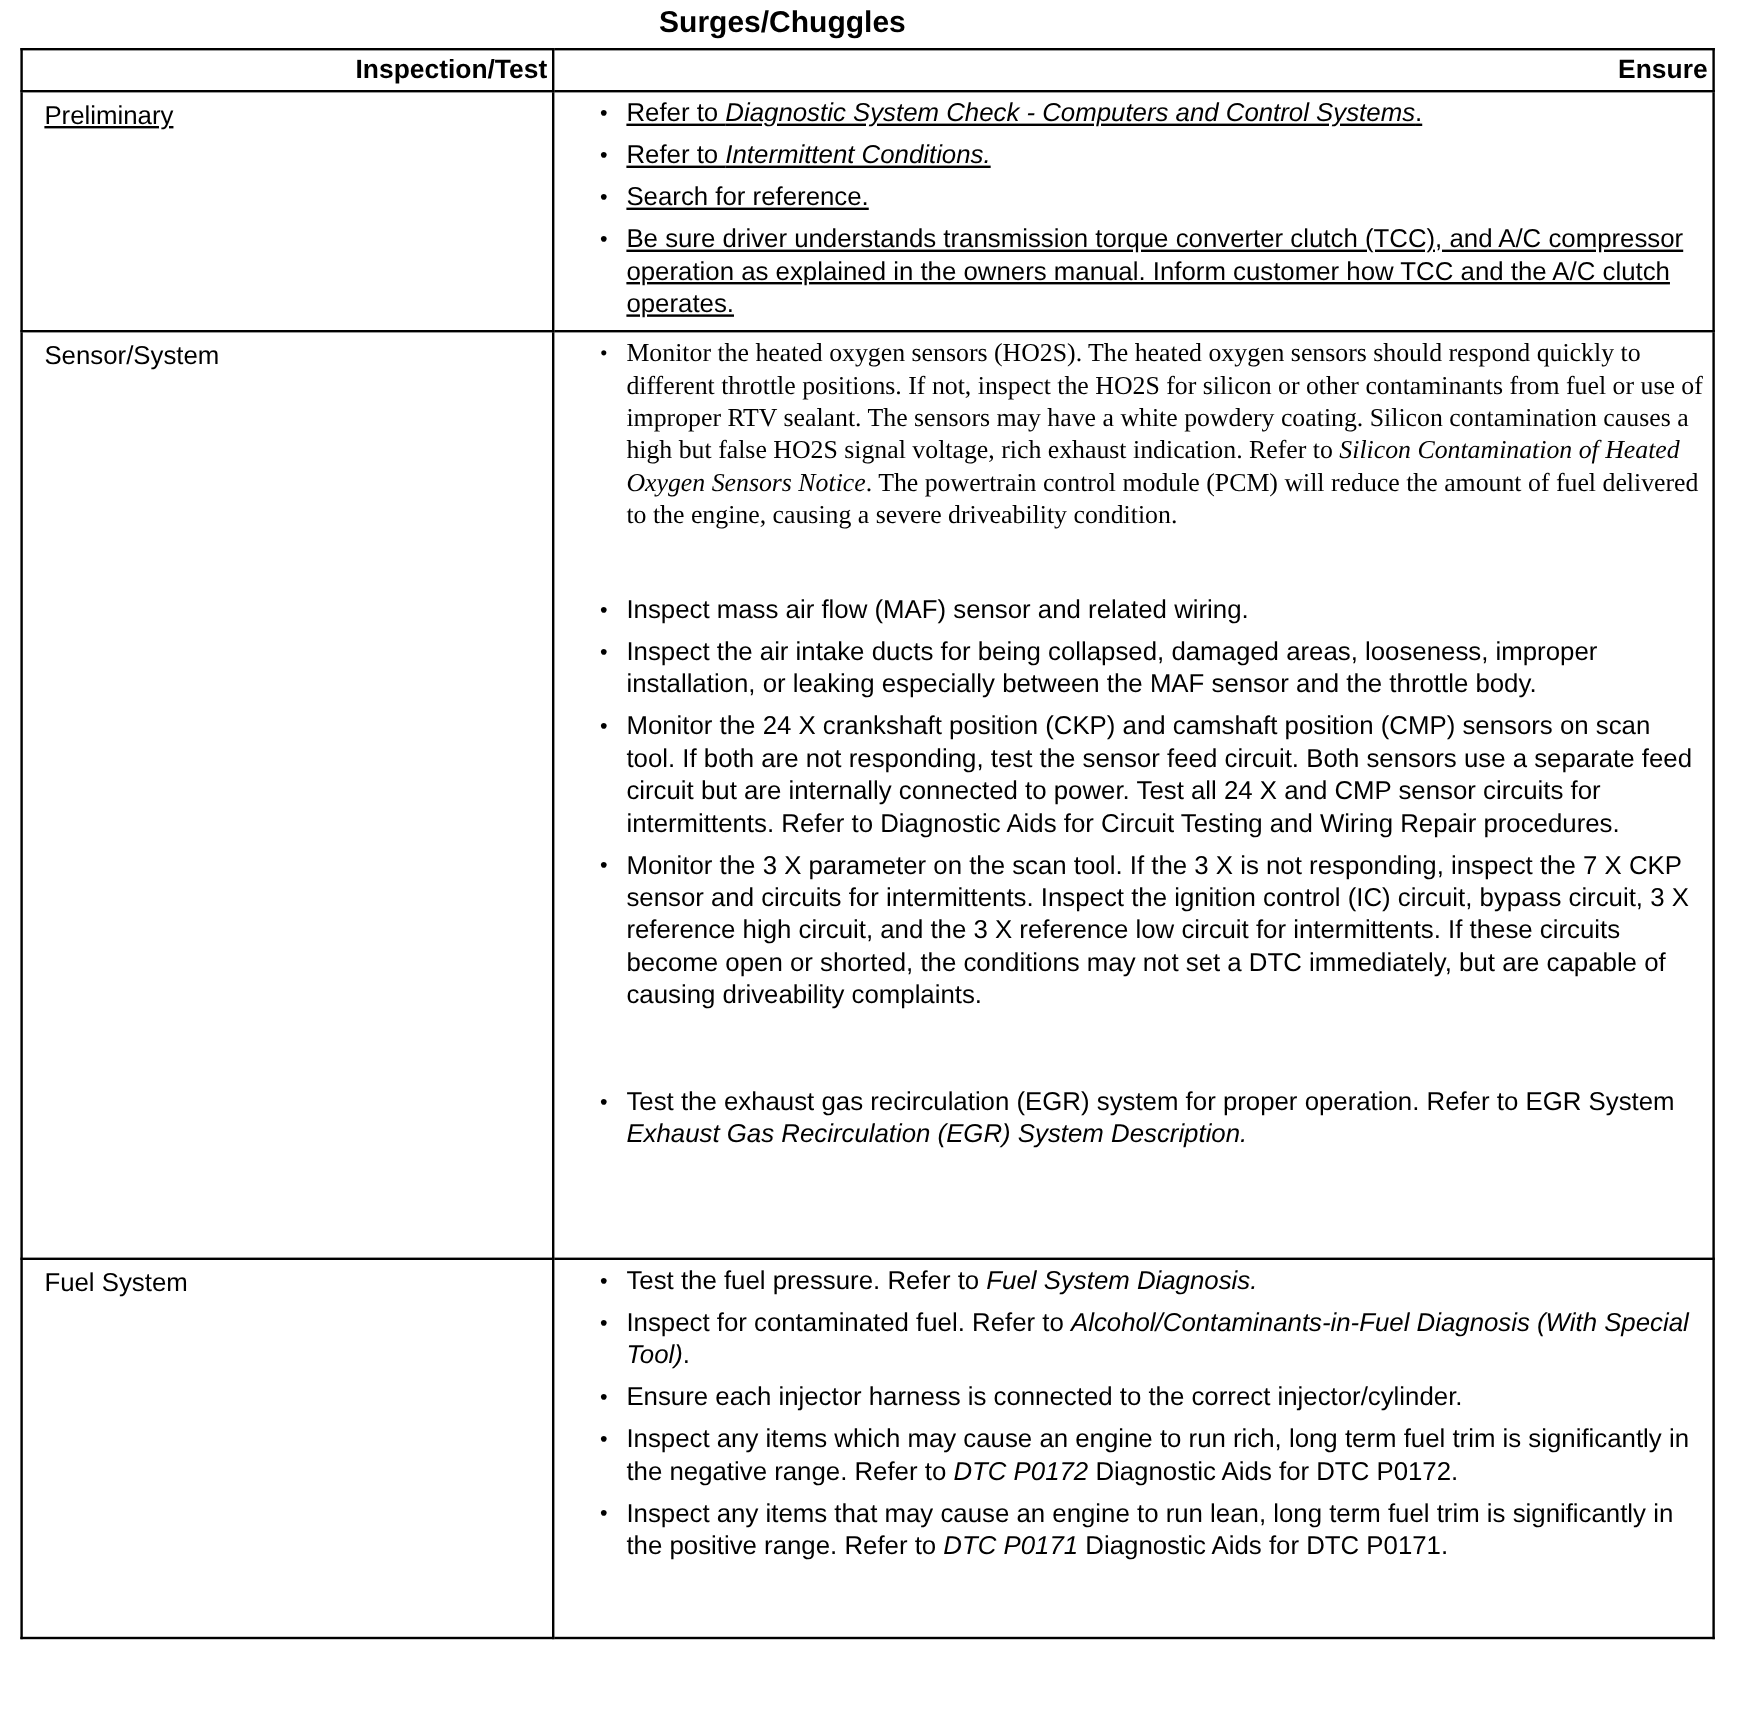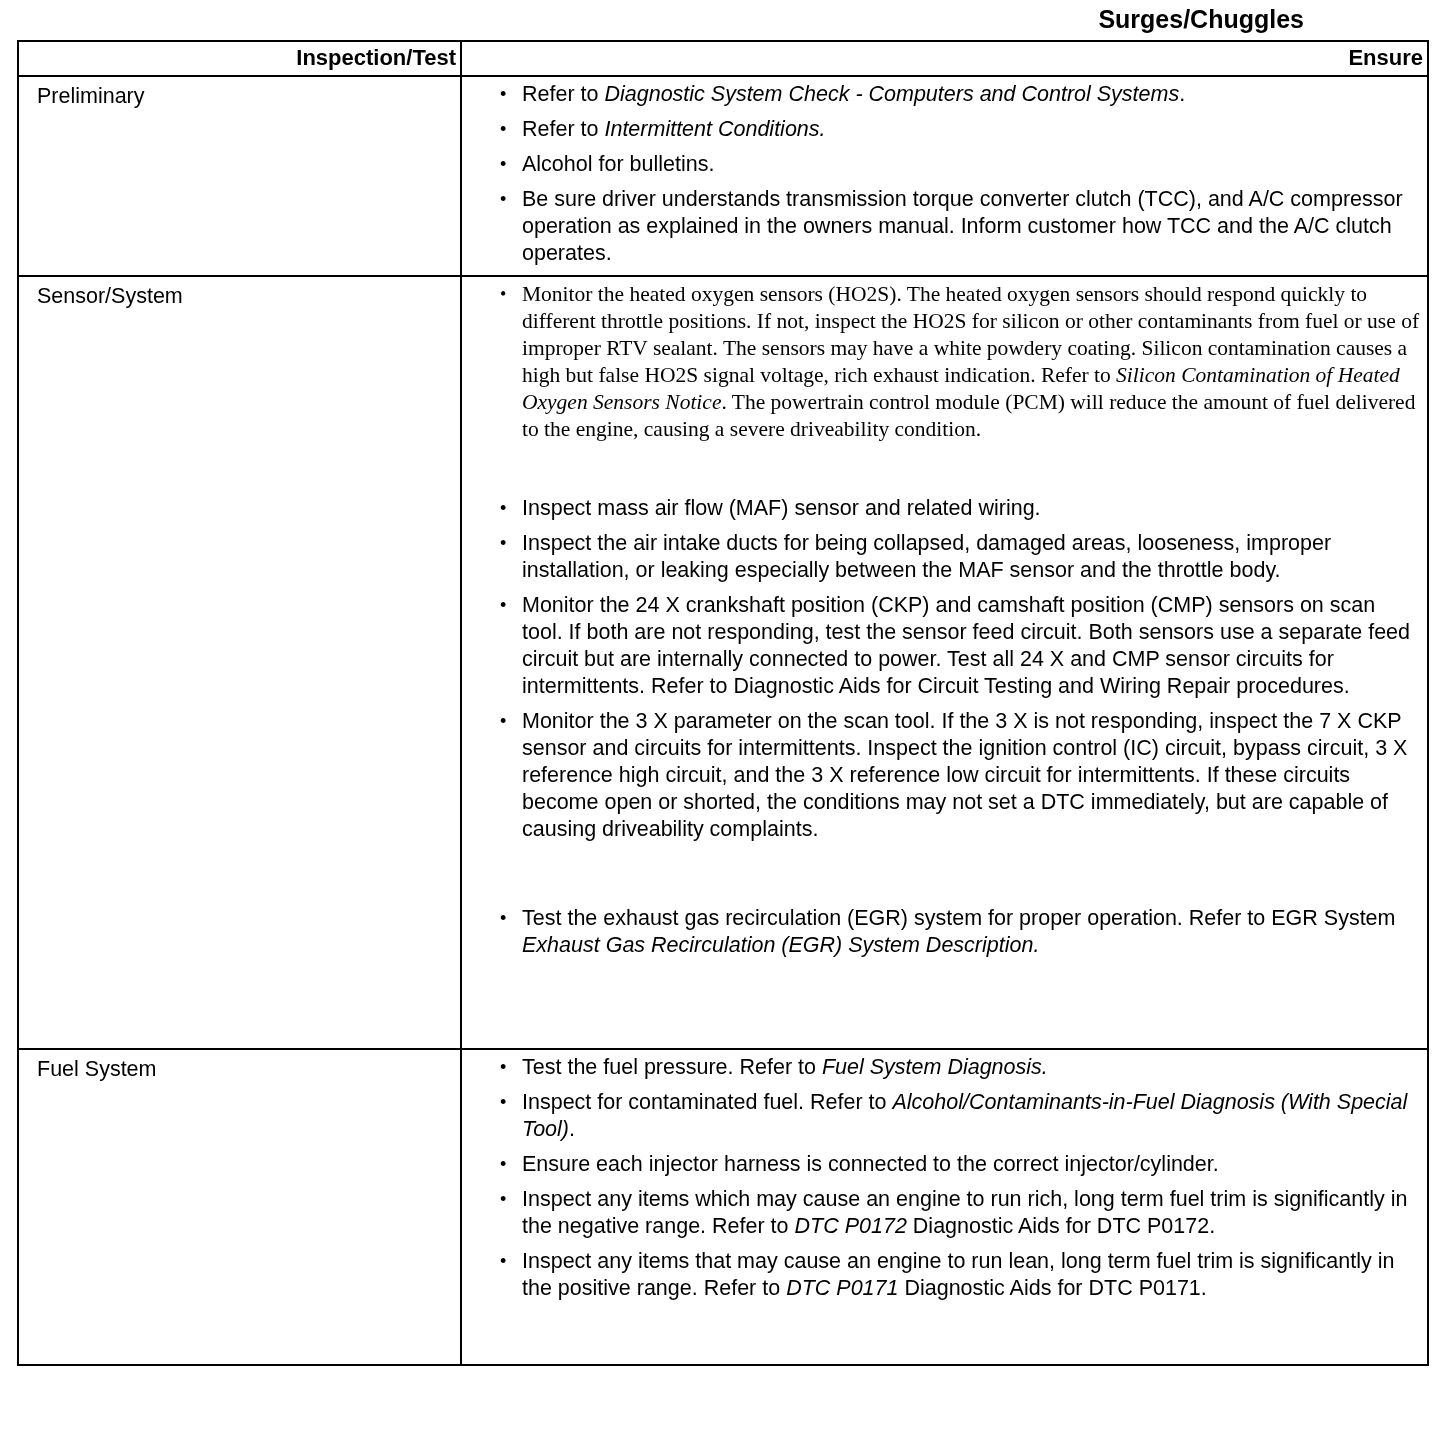--- a/index.html
+++ b/index.html
@@ -1,32 +1,32 @@
 <!DOCTYPE html>
 <html><head>
   <meta charset="utf-8">
   <style>
     html, body { margin:0; padding:0; background:#ffffff; }
     body { width:1456px; height:1442px; position:relative; font-family:"Liberation Sans", sans-serif; color:#000; }
-    .title { position:absolute; left:0; top:2px; width:1304px; text-align:right; font-weight:bold; font-size:25px; line-height:34px; }
+    .title { position:absolute; left:0; top:2px; width:1304px; text-align:center; font-weight:bold; font-size:25px; line-height:34px; }
     table.doc { position:absolute; left:17px; top:40px; width:1410px; border-collapse:collapse; table-layout:fixed; font-size:21.5px; line-height:27px; }
     table.doc col.c1 { width:443px; }
     table.doc col.c2 { width:967px; }
     table.doc th, table.doc td { border:2px solid #000; vertical-align:top; }
     table.doc th { font-weight:bold; text-align:right; font-size:22px; height:31px; padding:2px 4px 0 4px; }
     td.def { padding:3px 18px 2px 18px; }
     td.label { padding:6px 18px 0 18px; }
     td.actions { padding:4px 6px 0 38px; }
     ul.bullets { list-style:none; margin:0; padding:0; }
     ul.bullets li { position:relative; padding-left:22px; margin-bottom:8px; }
     ul.bullets li::before { content:"•"; position:absolute; left:0; top:0; font-size:18px; }
     ul.bullets li.gap-after { margin-bottom:52px;font-family:Liberation Serif, serif; }
     ul.bullets li.gap-after-big { margin-bottom:62px; }
     em { font-style:italic; }
-    tr.row-prelim td { height:189px; }
+    tr.row-prelim td { height:189px;text-decoration:underline; }
     tr.row-sensor td { height:765px; }
     tr.row-fuel td { height:308px; }
   </style>
 </head>
 <body>
 
 <div class="title">Surges/Chuggles</div>
 
 <table class="doc">
   <colgroup>
@@ -40,21 +40,21 @@
     </tr>
   </thead>
   <tbody>
 
     <tr class="row-prelim">
       <td class="label">Preliminary</td>
       <td class="actions">
         <ul class="bullets">
           <li><span>Refer to </span><em>Diagnostic System Check - Computers and Control Systems</em><span>.</span></li>
           <li><span>Refer to </span><em>Intermittent Conditions.</em><span></span></li>
-          <li><span>Alcohol for bulletins.</span></li>
+          <li><span>Search for reference.</span></li>
           <li><span>Be sure driver understands transmission torque converter clutch (TCC), and A/C compressor operation as explained in the owners manual. Inform customer how TCC and the A/C clutch operates.</span></li>
         </ul>
       </td>
     </tr>
 
     <tr class="row-sensor">
       <td class="label">Sensor/System</td>
       <td class="actions">
         <ul class="bullets">
           <li class="gap-after"><span>Monitor the heated oxygen sensors (HO2S). The heated oxygen sensors should respond quickly to different throttle positions. If not, inspect the HO2S for silicon or other contaminants from fuel or use of improper RTV sealant. The sensors may have a white powdery coating. Silicon contamination causes a high but false HO2S signal voltage, rich exhaust indication. Refer to </span><em>Silicon Contamination of Heated Oxygen Sensors Notice</em><span>. The powertrain control module (PCM) will reduce the amount of fuel delivered to the engine, causing a severe driveability condition.</span></li>

